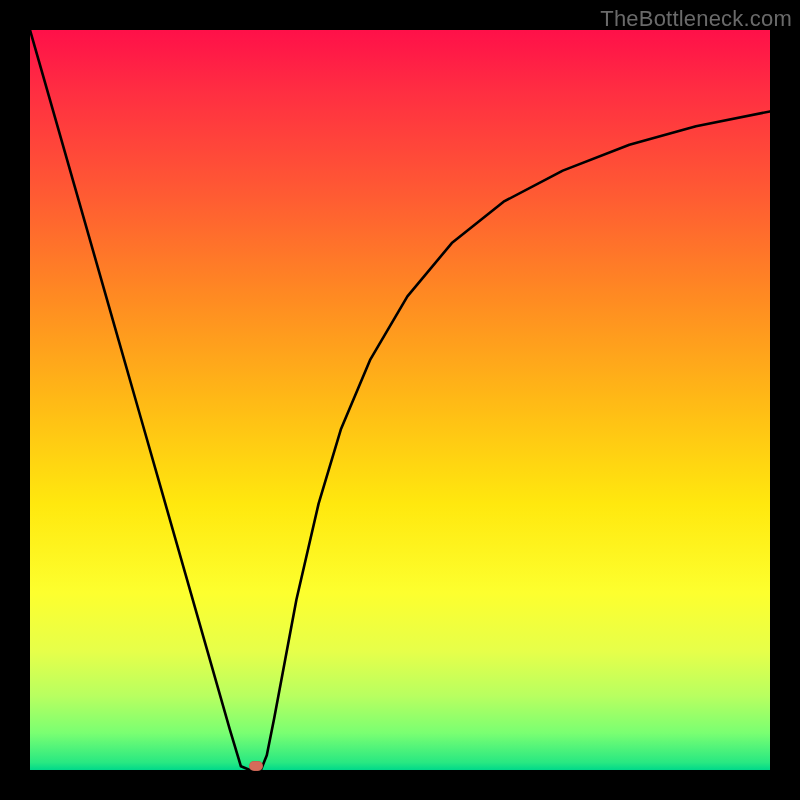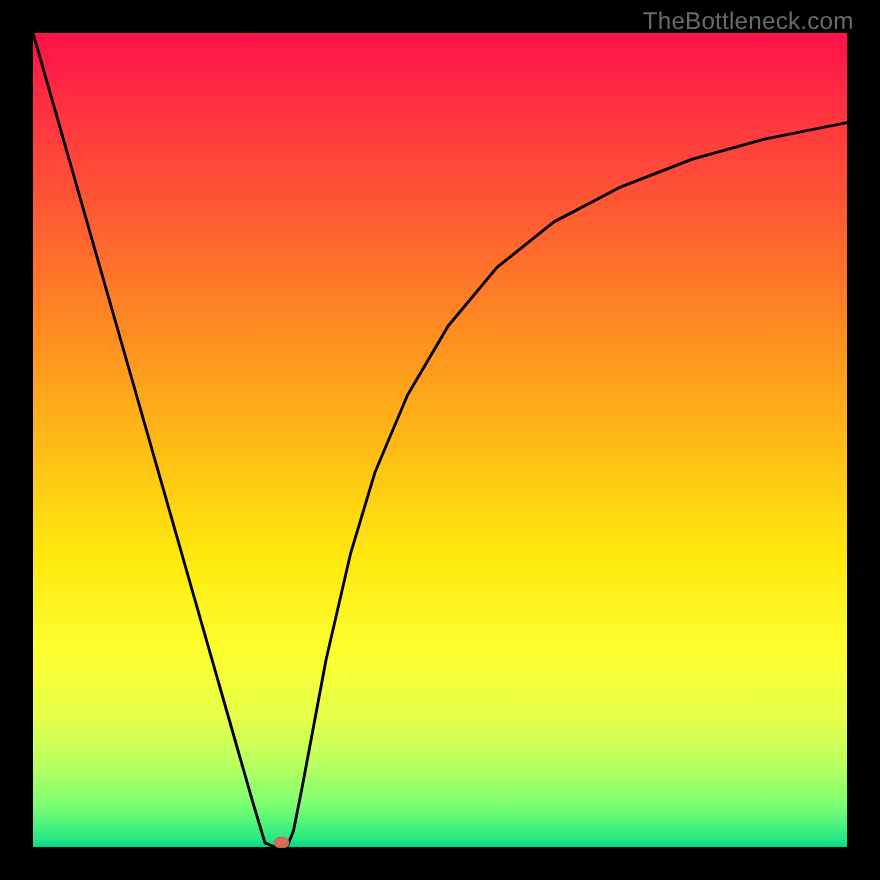--- a/index.html
+++ b/index.html
@@ -35,21 +35,21 @@
       #e6ff4a 84%,
       #b8ff60 90%,
       #7aff72 95%,
       #28e882 99%,
       #00d88a 100%
     );
   }
   .watermark {
     position: absolute;
     top: 6px;
-    right: 24px;
+    right: 8px;
     color: #6a6a6a;
     font-size: 22px;
     font-weight: 500;
     letter-spacing: 0.2px;
     user-select: none;
   }
   svg.curve {
     position: absolute;
     inset: 0;
     width: 100%;

